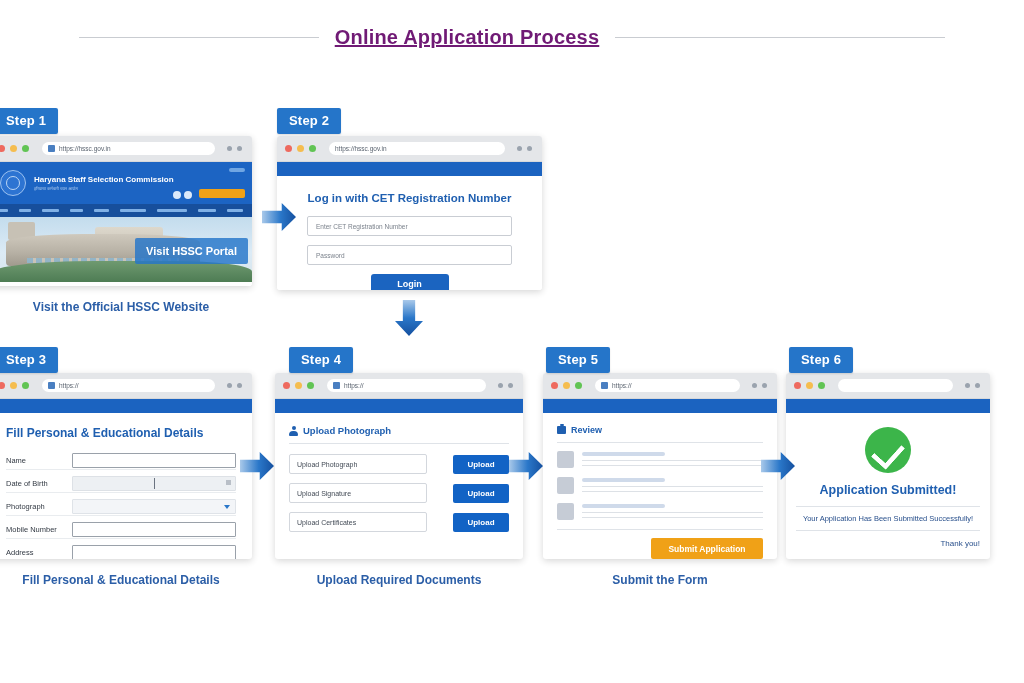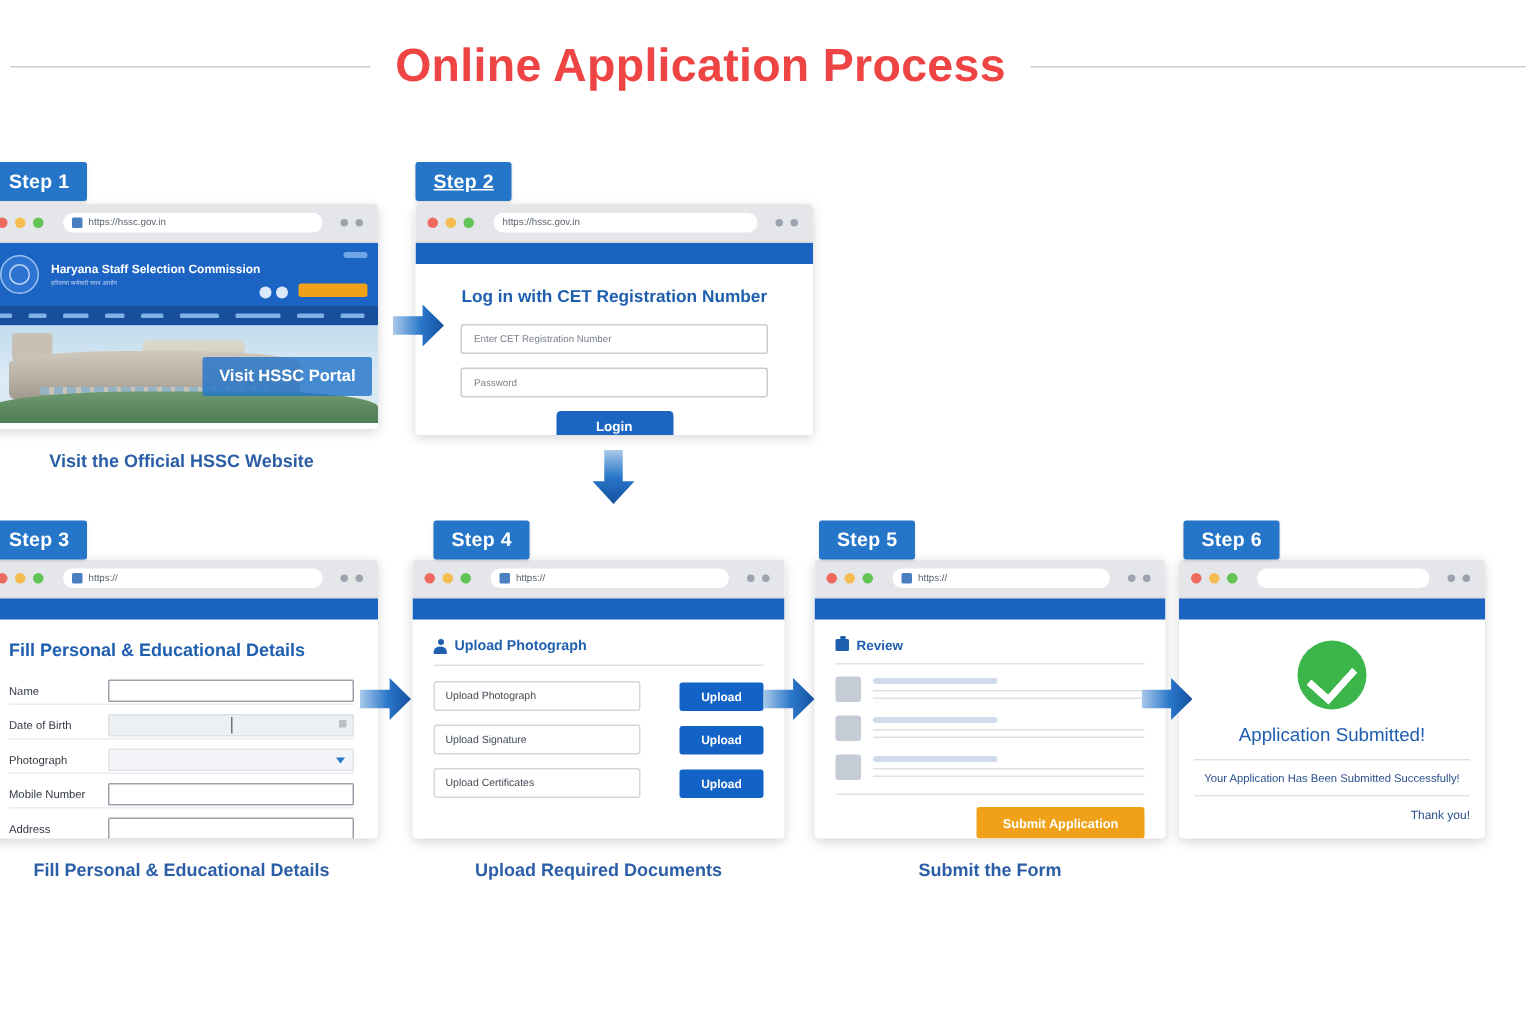--- a/index.html
+++ b/index.html
@@ -11,22 +11,22 @@
     position:relative;
   }
   
   .title-wrap{
     position:absolute;left:0;top:26px;width:1024px;
     display:flex;align-items:center;justify-content:center;gap:16px;
   }
   .title-rule{height:1px;background:#c9ccd1;flex:0 0 240px;}
   .title-rule.right{flex:0 0 330px;}
   .page-title{
-    font-size:31px;font-weight:bold;color:#ef4444;
-    letter-spacing:.2px;white-space:nowrap;
+    font-size:20px;font-weight:bold;color:#701a75;
+    letter-spacing:.2px;white-space:nowrap;text-decoration:underline;
   }
   
   .badge{
     position:absolute;
     background:#2575c9;color:#fff;
     font-size:13px;font-weight:bold;
     padding:5px 12px 6px 12px;
     border-radius:2px;
     letter-spacing:.2px;
     z-index:5;
@@ -222,21 +222,21 @@
   .sx-body{padding:14px 10px 12px 10px;text-align:center;}
   .check-circle{
     width:46px;height:46px;border-radius:50%;background:#3cb54a;
     margin:0 auto 10px auto;position:relative;
   }
   .check-circle:after{
     content:"";position:absolute;left:13px;top:11px;width:15px;height:24px;
     border-right:5px solid #fff;border-bottom:5px solid #fff;
     transform:rotate(42deg);border-radius:1px;
   }
-  .sx-title{font-size:12.5px;font-weight:normal;color:#1f5fb0;margin-bottom:9px;}
+  .sx-title{font-size:12.5px;font-weight:bold;color:#1f5fb0;margin-bottom:9px;}
   .sx-msg{
     font-size:7.5px;color:#29508c;padding:7px 0;
     border-top:1px solid #dfe3e8;border-bottom:1px solid #dfe3e8;
   }
   .sx-thanks{font-size:8px;color:#29508c;padding-top:8px;text-align:right;}
 
   
   .caption{
     position:absolute;font-size:12px;font-weight:bold;color:#2b5ea7;
     text-align:center;white-space:nowrap;
@@ -305,21 +305,21 @@
     
     
     
     
   </div>
 </div>
 <div class="caption" style="left:-10px;top:300px;width:262px;">Visit the Official HSSC Website</div>
 
 <div class="arrow-r" style="left:262px;top:203px;"></div>
 
-<div class="badge" style="left:277px;top:108px;text-decoration:underline;">Step 2</div>
+<div class="badge" style="left:277px;top:108px;">Step 2</div>
 <div class="card" style="left:277px;top:136px;width:265px;height:154px;">
   <div class="chrome">
     <span class="dot r"></span>
     <span class="dot y"></span>
     <span class="dot g"></span>
     <div class="urlbar">
       <span class="url-txt">https://hssc.gov.in</span>
     </div>
     <div class="chrome-right">
       <span class="cdot"></span>

